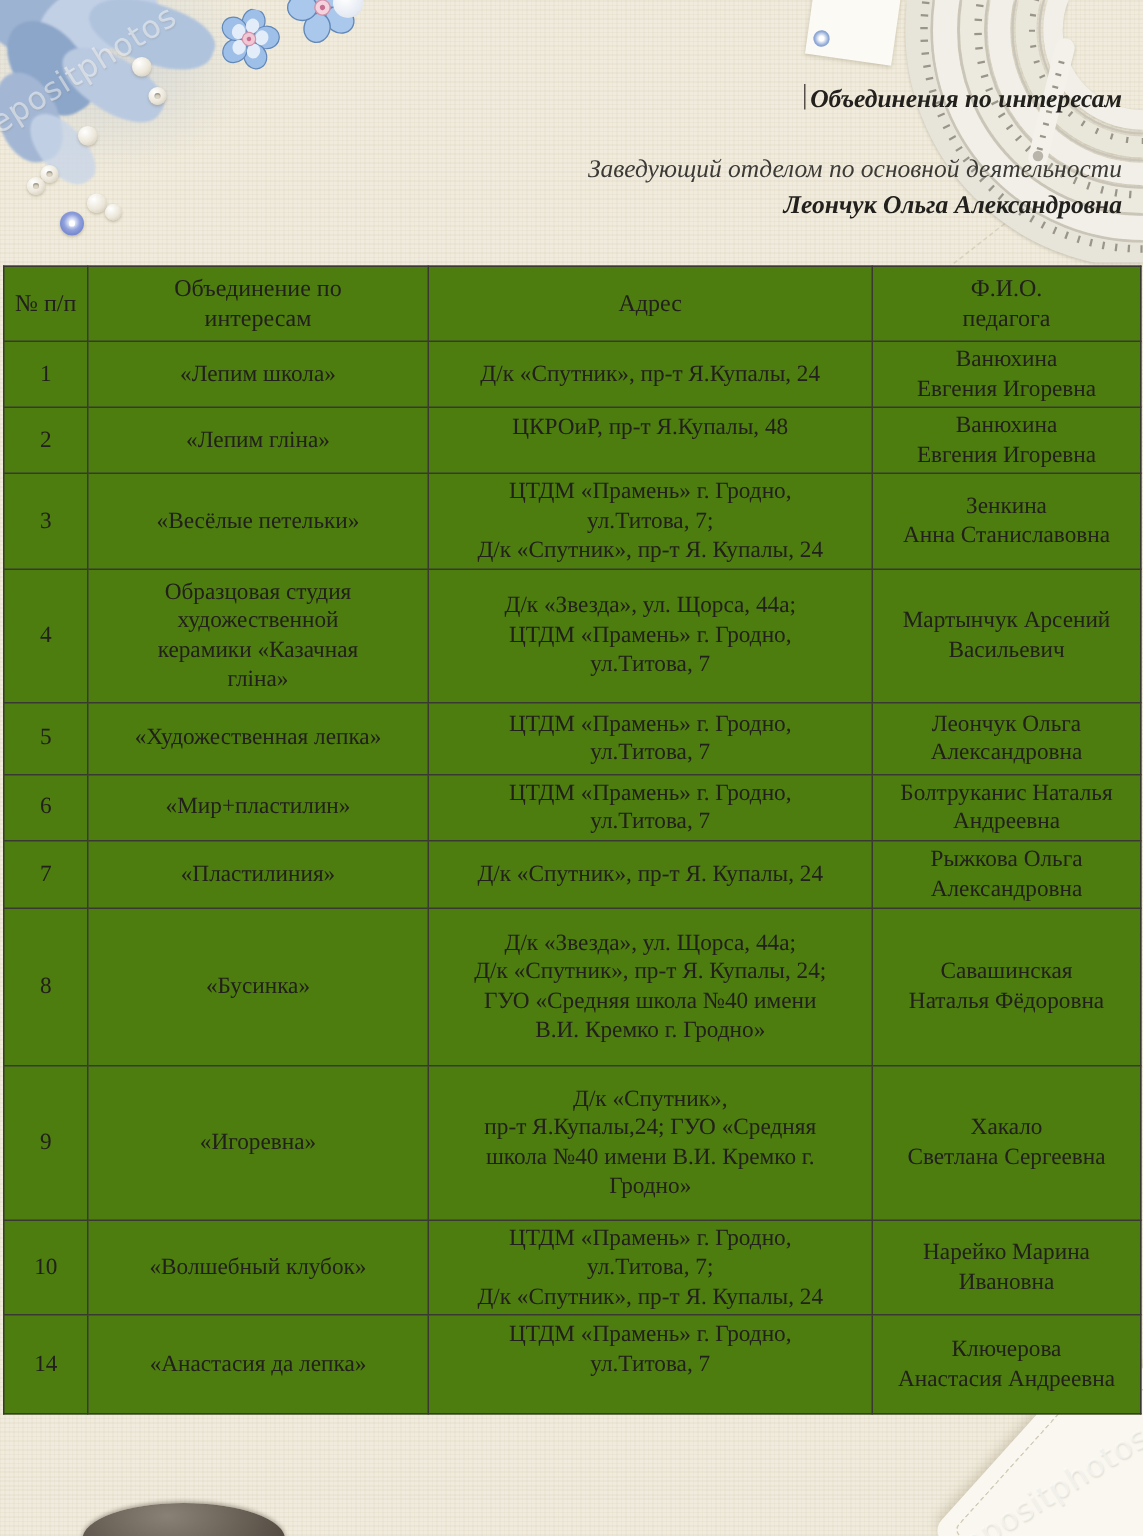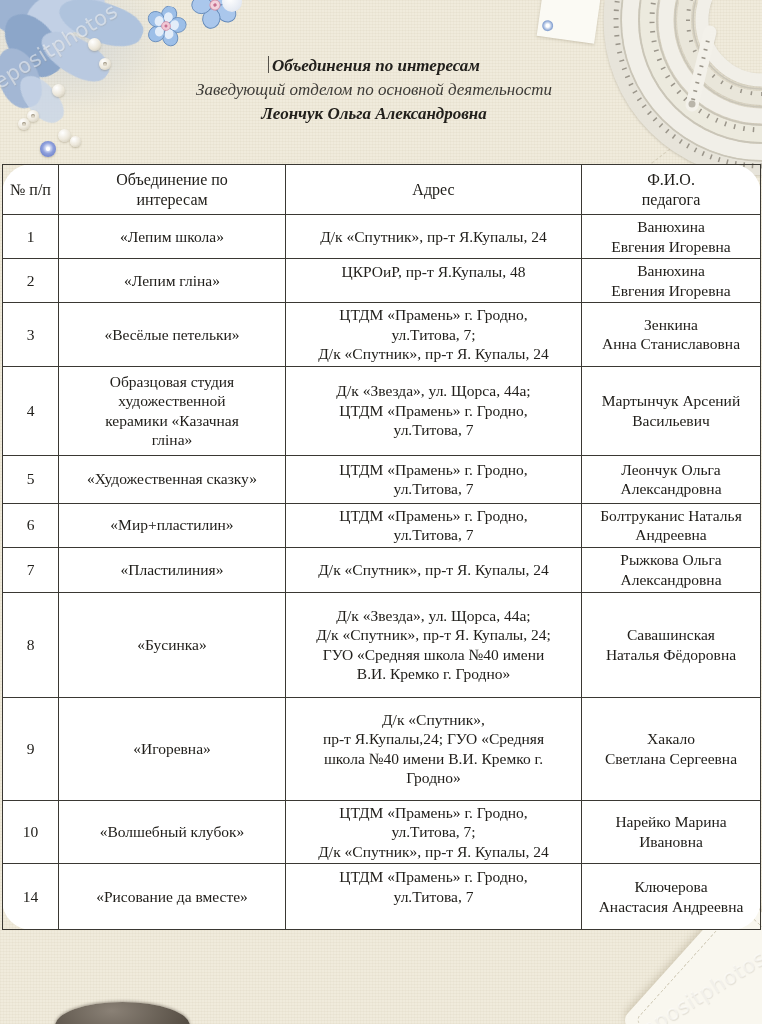--- a/index.html
+++ b/index.html
@@ -76,30 +76,30 @@
   .watermark { position:absolute; transform:rotate(-32deg);
       font-family:"DejaVu Sans","Liberation Sans",sans-serif;
       font-size:21px; letter-spacing:0.5px; color:rgba(255,255,255,0.48);
       text-shadow:0 1px 1px rgba(130,118,92,0.18); pointer-events:none; white-space:nowrap; }
   .wm1 { left:-28px; top:38px; }
   .wm2 { left:28px;  top:712px; }
   .wm3 { left:540px; top:368px; }
   .wm4 { left:620px; top:985px; }
 
   
-  .title-block { position:absolute; top:54px; left:0; right:14px; text-align:center; }
+  .title-block { position:absolute; top:54px; left:0; right:14px; text-align:right; }
   .title-line { font-size:17px; line-height:24px; font-style:italic; }
   .tb { font-weight:bold; }
-  .t3 { color:#3c3a36; }
+  .t3 { color:#3c3a36;margin-top:23px; }
   .caret { display:inline-block; width:1px; height:17px; background:#55514a;
            vertical-align:-2px; margin-right:3px; }
 
   
-  table.assoc { position:absolute; top:164px; left:2px; width:758px;
-    border-collapse:collapse; table-layout:fixed; background:#ffffff;border-radius:30px; }
+  table.assoc { position:absolute; top:177px; left:2px; width:758px;
+    border-collapse:collapse; table-layout:fixed; background:#4d7c0f; }
   .assoc th, .assoc td {
     border:1.5px solid #3a3833; text-align:center; vertical-align:middle;
     white-space:pre-line; padding:2px 5px;
     font-size:15.5px; line-height:19.5px; font-weight:normal; color:#22201c; }
   .assoc thead th { font-size:16px; }
   .assoc thead tr { height:50px; }
   .assoc tbody tr:nth-child(1)  { height:44px; }
   .assoc tbody tr:nth-child(2)  { height:44px; }
   .assoc tbody tr:nth-child(3)  { height:58px; }
   .assoc tbody tr:nth-child(4)  { height:89px; }
@@ -256,21 +256,21 @@
 керамики «Казачная
 глiна»</td>
           <td>Д/к «Звезда», ул. Щорса, 44а;
 ЦТДМ «Прамень» г. Гродно,
 ул.Титова, 7</td>
           <td>Мартынчук Арсений
 Васильевич</td>
         </tr>
         <tr>
           <td>5</td>
-          <td>«Художественная сказку»</td>
+          <td>«Художественная лепка»</td>
           <td>ЦТДМ «Прамень» г. Гродно,
 ул.Титова, 7</td>
           <td>Леончук Ольга
 Александровна</td>
         </tr>
         <tr>
           <td>6</td>
           <td>«Мир+пластилин»</td>
           <td>ЦТДМ «Прамень» г. Гродно,
 ул.Титова, 7</td>
@@ -308,21 +308,21 @@
           <td>10</td>
           <td>«Волшебный клубок»</td>
           <td>ЦТДМ «Прамень» г. Гродно,
 ул.Титова, 7;
 Д/к «Спутник», пр-т Я. Купалы, 24</td>
           <td>Нарейко Марина
 Ивановна</td>
         </tr>
         <tr>
           <td>14</td>
-          <td>«Рисование да вместе»</td>
+          <td>«Анастасия да лепка»</td>
           <td>ЦТДМ «Прамень» г. Гродно,
 ул.Титова, 7</td>
           <td>Ключерова
 Анастасия Андреевна</td>
         </tr>
       </tbody>
   </table>
 </div>
 
 </body></html>

